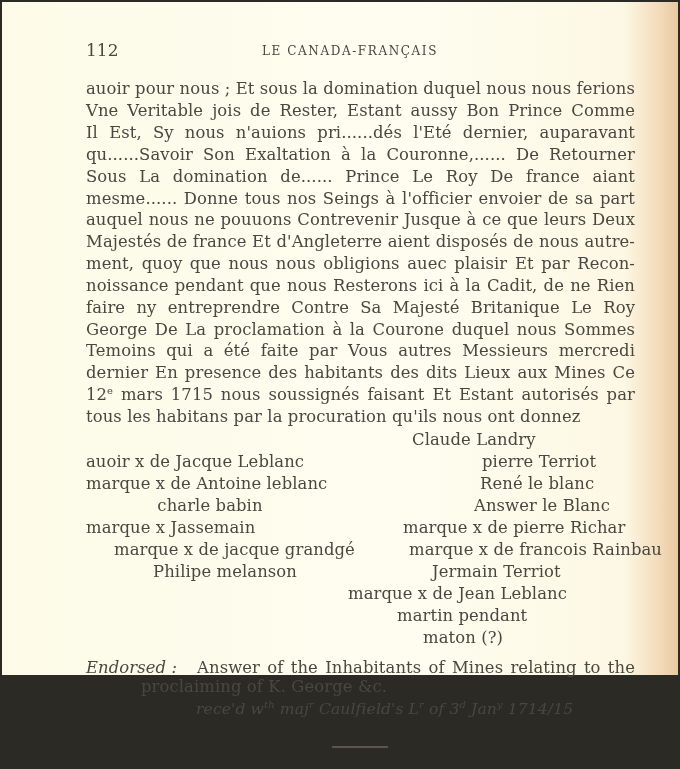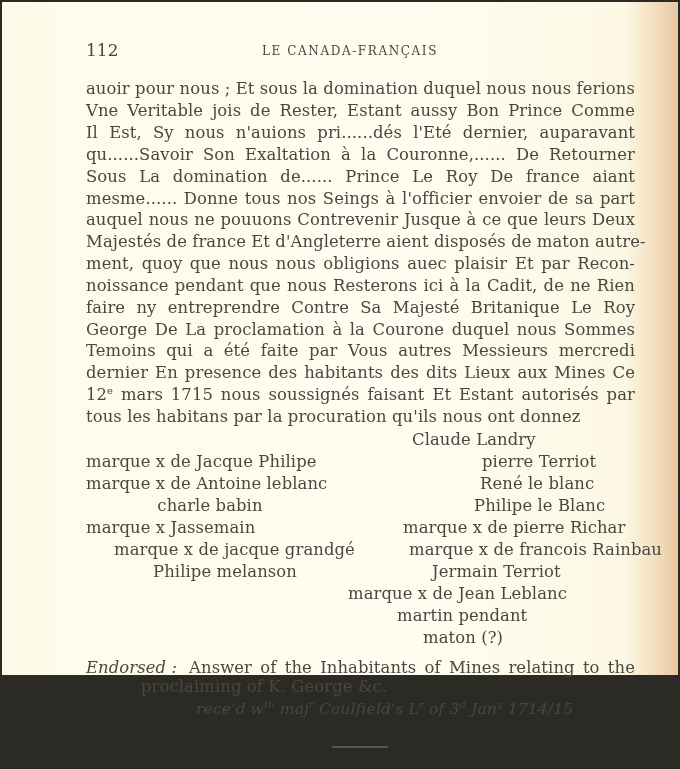--- a/index.html
+++ b/index.html
@@ -87,59 +87,59 @@
   <div class="header-title">LE CANADA-FRANÇAIS</div>
 
   <div>
     <div class="line just" style="top:77px">auoir pour nous ; Et sous la domination duquel nous nous ferions</div>
     <div class="line just" style="top:99px">Vne Veritable jois de Rester, Estant aussy Bon Prince Comme</div>
     <div class="line just" style="top:121px">Il Est, Sy nous n'auions pri......dés l'Eté dernier, auparavant</div>
     <div class="line just" style="top:143px">qu......Savoir Son Exaltation à la Couronne,...... De Retourner</div>
     <div class="line just" style="top:165px">Sous La domination de...... Prince Le Roy De france aiant</div>
     <div class="line just" style="top:187px">mesme...... Donne tous nos Seings à l'officier envoier de sa part</div>
     <div class="line just" style="top:208px">auquel nous ne pouuons Contrevenir Jusque à ce que leurs Deux</div>
-    <div class="line just" style="top:230px">Majestés de france Et d'Angleterre aient disposés de maton autre-</div>
+    <div class="line just" style="top:230px">Majestés de france Et d'Angleterre aient disposés de nous autre-</div>
     <div class="line just" style="top:252px">ment, quoy que nous nous obligions auec plaisir Et par Recon-</div>
     <div class="line just" style="top:274px">noissance pendant que nous Resterons ici à la Cadit, de ne Rien</div>
     <div class="line just" style="top:296px">faire ny entreprendre Contre Sa Majesté Britanique Le Roy</div>
     <div class="line just" style="top:318px">George De La proclamation à la Courone duquel nous Sommes</div>
     <div class="line just" style="top:339px">Temoins qui a été faite par Vous autres Messieurs mercredi</div>
     <div class="line just" style="top:361px">dernier En presence des habitants des dits Lieux aux Mines Ce</div>
     <div class="line just" style="top:383px"><span>12</span><sup>e</sup><span> mars 1715 nous soussignés faisant Et Estant autorisés par</span></div>
     <div class="line just last" style="top:405px">tous les habitans par la procuration qu'ils nous ont donnez</div>
   </div>
 
   <div>
     <div class="line" style="top:428px; left:410px;">Claude Landry</div>
 
-    <div class="line" style="top:450px; left:84px;">marque x de Jacque Philipe</div>
+    <div class="line" style="top:450px; left:84px;">auoir x de Jacque Leblanc</div>
     <div class="line" style="top:472px; left:84px;">marque x de Antoine leblanc</div>
     <div class="line" style="top:494px; left:84px; width:248px;">
         <div class="ctr">charle babin</div>
       </div>
     <div class="line" style="top:516px; left:84px;">marque x Jassemain</div>
     <div class="line" style="top:538px; left:84px;margin-left:28px;">marque x de jacque grandgé</div>
     <div class="line" style="top:560px; left:84px; width:278px;">
         <div class="ctr">Philipe melanson</div>
       </div>
 
     <div class="line" style="top:450px; left:480px;">pierre Terriot</div>
     <div class="line" style="top:472px; left:478px;">René le blanc</div>
-    <div class="line" style="top:494px; left:472px;">Philipe le Blanc</div>
+    <div class="line" style="top:494px; left:472px;">Answer le Blanc</div>
     <div class="line" style="top:516px; left:401px;">marque x de pierre Richar</div>
     <div class="line" style="top:538px; left:363px;margin-left:44px;">marque x de francois Rainbau</div>
     <div class="line" style="top:560px; left:430px;">Jermain Terriot</div>
     <div class="line" style="top:582px; left:346px;">marque x de Jean Leblanc</div>
     <div class="line" style="top:604px; left:395px;">martin pendant</div>
     <div class="line" style="top:626px; left:421px;">maton (?)</div>
   </div>
 
   <div>
     <div class="line" style="top:656px; left:84px; width:549px; display:flex; justify-content:space-between;align-items:center;">
       <span class="italic">Endorsed :</span>
-      <span style="flex:1; margin-left:12px; text-align:justify; text-align-last:justify;">Answer of the Inhabitants of Mines relating to the</span>
+      <span style="flex:1; margin-left:20px; text-align:justify; text-align-last:justify;">Answer of the Inhabitants of Mines relating to the</span>
     </div>
     <div class="line" style="top:675px; left:139px;">proclaiming of K. George &amp;c.</div>
     <div class="line" style="top:697px; left:194px; font-size:15.6px;font-style:italic;"><span>rece'd w</span><sup>th</sup><span> maj</span><sup>r</sup><span> Caulfield's L</span><sup>r</sup><span> of 3</span><sup>d</sup><span> Jan</span><sup>y</sup><span> 1714/15</span></div>
   </div>
 
   <div class="rule"></div>
 </div>
 
 </body></html>

